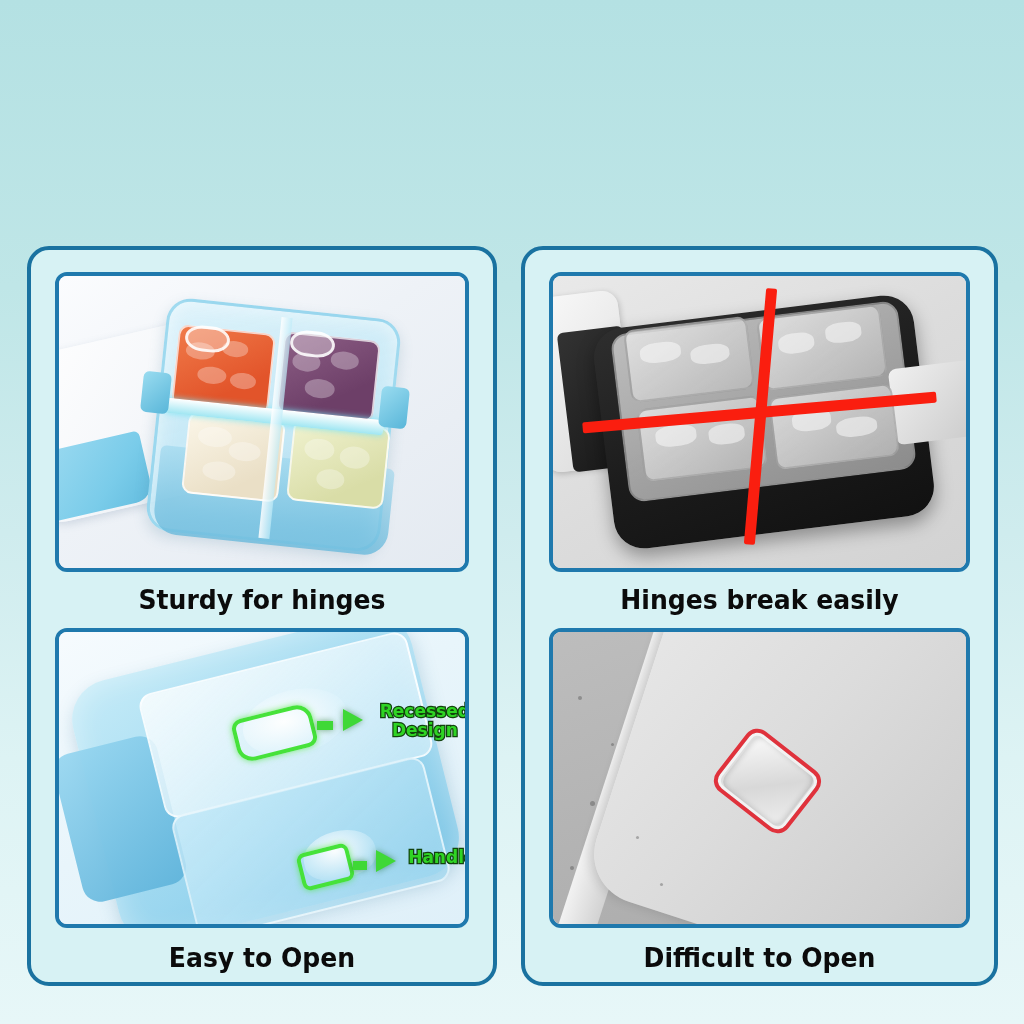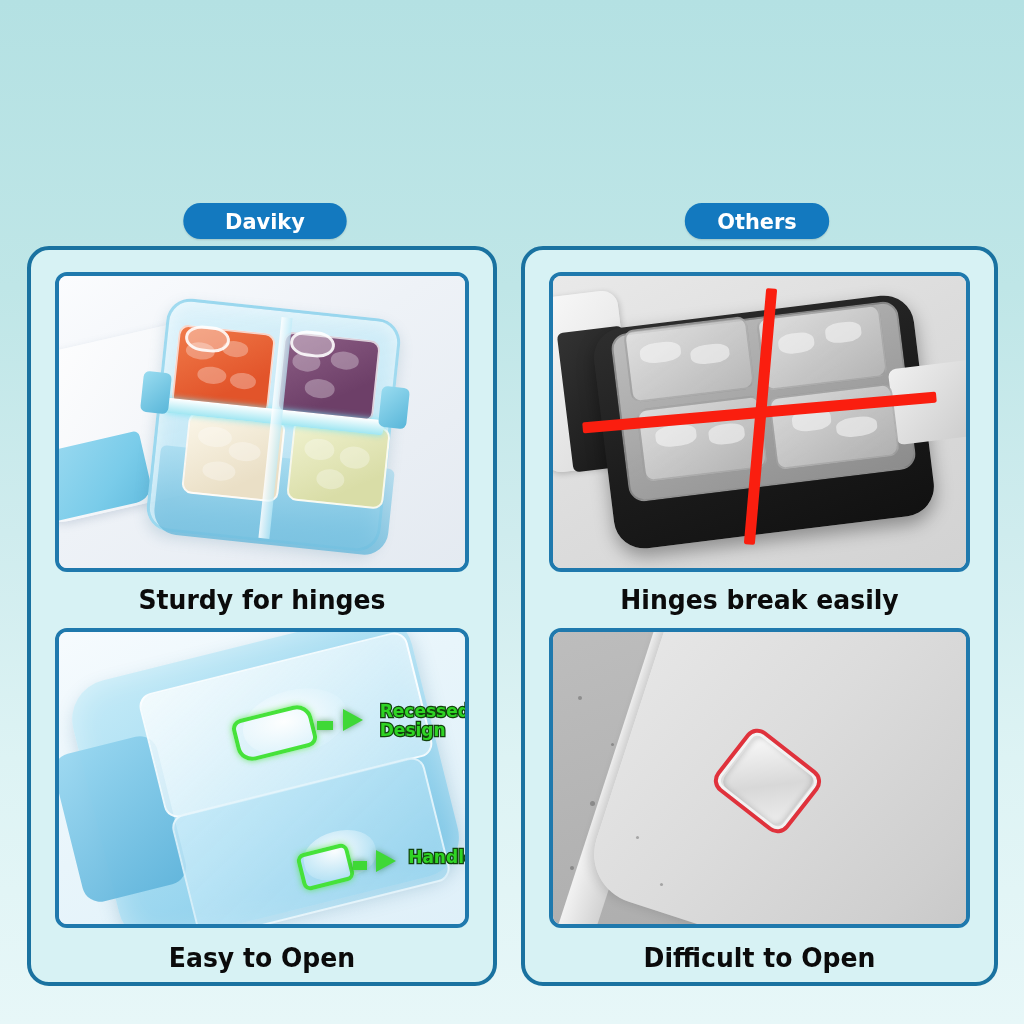--- a/index.html
+++ b/index.html
@@ -79,21 +79,21 @@
   .card.right{ left:521px; width:477px; }
 
   .photo-frame{
     position:absolute;
     border:4px solid #1f79ad;
     border-radius:12px;
     overflow:hidden;
     background:#f2f2f6;
   }
   .photo-frame.top{ left:24px; top:22px; right:24px; height:300px; }
-  .photo-frame.bottom{ left:24px; top:378px; right:24px; height:300px; }
+  .photo-frame.bottom{ left:24px; top:378px; right:24px; height:300px;text-align:center; }
 
   .caption{
     position:absolute;
     left:0; width:100%;
     text-align:center;
     font-size:27px;
     font-weight:bold;
     color:#0b0b0b;
     font-family:"DejaVu Sans", sans-serif;
     transform:scaleX(0.93);
@@ -332,24 +332,20 @@
     transform:rotate(38deg);
     box-shadow:inset 0 0 6px rgba(0,0,0,.22);
   }
 </style>
 </head>
 <body>
 
 <div id="page">
 
 
-  <div class="badge-row">
-    <div class="badge left">Daviky</div>
-    <div class="badge right">Others</div>
-  </div>
 
   <div class="card left">
 
     <div class="photo-frame top">
       <div class="ph ph1">
         <div class="lid"></div>
         <div class="lid-edge"></div>
         <div class="body"></div>
         <div class="base"></div>
 

